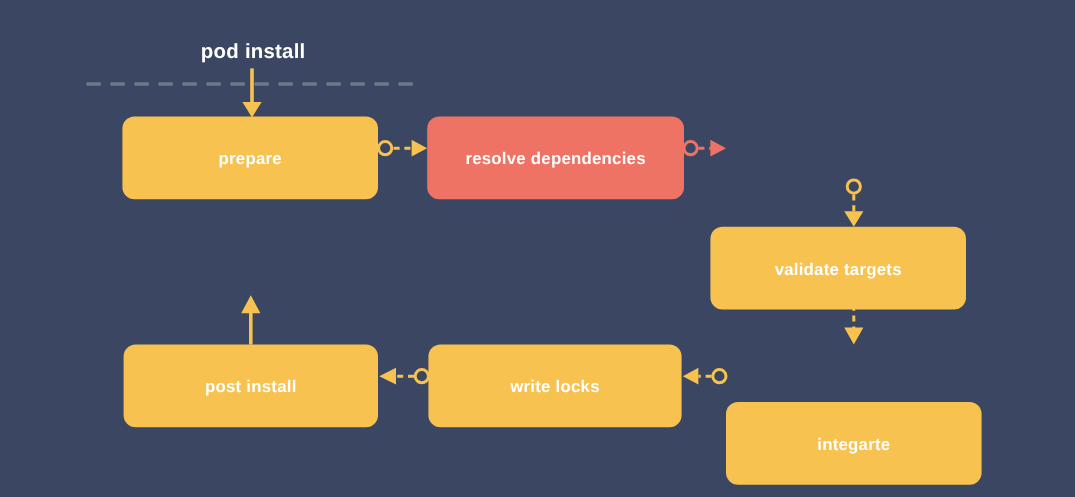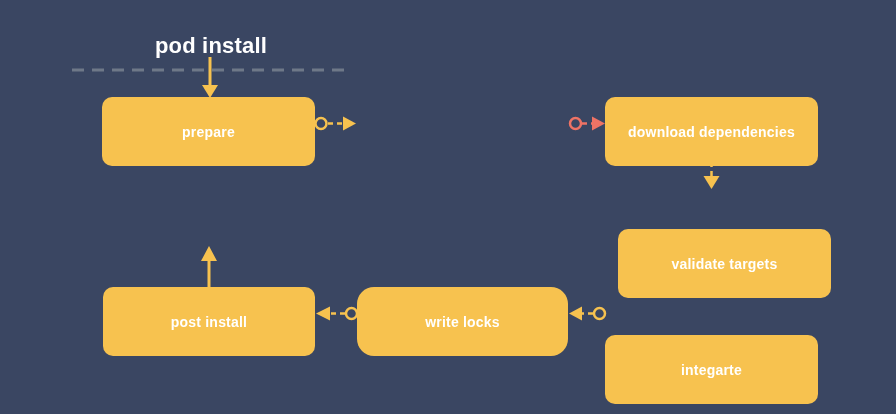--- a/index.html
+++ b/index.html
@@ -30,30 +30,30 @@
     justify-content: center;
     color: #ffffff;
     font-size: 14px;
     font-weight: 700;
     letter-spacing: 0.2px;
     box-sizing: border-box;
   }
   .node-prepare   { left: 102px; top: 97px;  width: 213px; }
   .node-resolve   { left: 356px; top: 97px;  width: 214px; }
   .node-download  { left: 605px; top: 97px;  width: 213px; }
-  .node-validate  { left: 618px; top: 189px; width: 213px; margin-top: 40px; }
+  .node-validate  { left: 592px; top: 189px; width: 213px; }
   .node-integarte { left: 605px; top: 287px; width: 213px; margin-top: 48px; }
   .node-write     { left: 357px; top: 287px; width: 211px; }
   .node-post      { left: 103px; top: 287px; width: 212px; }
   .float-label {
     position: absolute;
     width: 200px;
     text-align: center;
     color: #ffffff;
-    font-size: 22px;
+    font-size: 17px;
     font-weight: 700;
     letter-spacing: 0.2px;
   }
   .label-entry { left: 111px; top: 33px; }
   .label-exit  { left: 109px; top: 211px; }
 </style>
 </head>
 <body>
 
 <div class="stage">
@@ -107,29 +107,29 @@
       <line x1="209" y1="259" x2="209" y2="287" stroke="#f7c24f" stroke-width="3"></line>
       <polygon points="201,261 217,261 209,246" fill="#f7c24f"></polygon>
     </g>
   </svg>
 
   <div class="float-label label-entry">pod install</div>
 
   <div class="node node-prepare" style="background: rgb(247, 194, 79);">
     <span>prepare</span>
   </div>
-  <div class="node node-download" style="background: rgb(247, 194, 79);">
-    <span>download dependencies</span>
+  <div class="node node-resolve" style="background: rgb(238, 115, 101);">
+    <span>resolve dependencies</span>
   </div>
   <div class="node node-validate" style="background: rgb(247, 194, 79);">
     <span>validate targets</span>
   </div>
   <div class="node node-integarte" style="background: rgb(247, 194, 79);">
     <span>integarte</span>
   </div>
-  <div class="node node-write" style="background: rgb(247, 194, 79); border-radius: 17px;">
+  <div class="node node-write" style="background: rgb(247, 194, 79);">
     <span>write locks</span>
   </div>
   <div class="node node-post" style="background: rgb(247, 194, 79);">
     <span>post install</span>
   </div>
 
 </div>
 
 </body></html>

